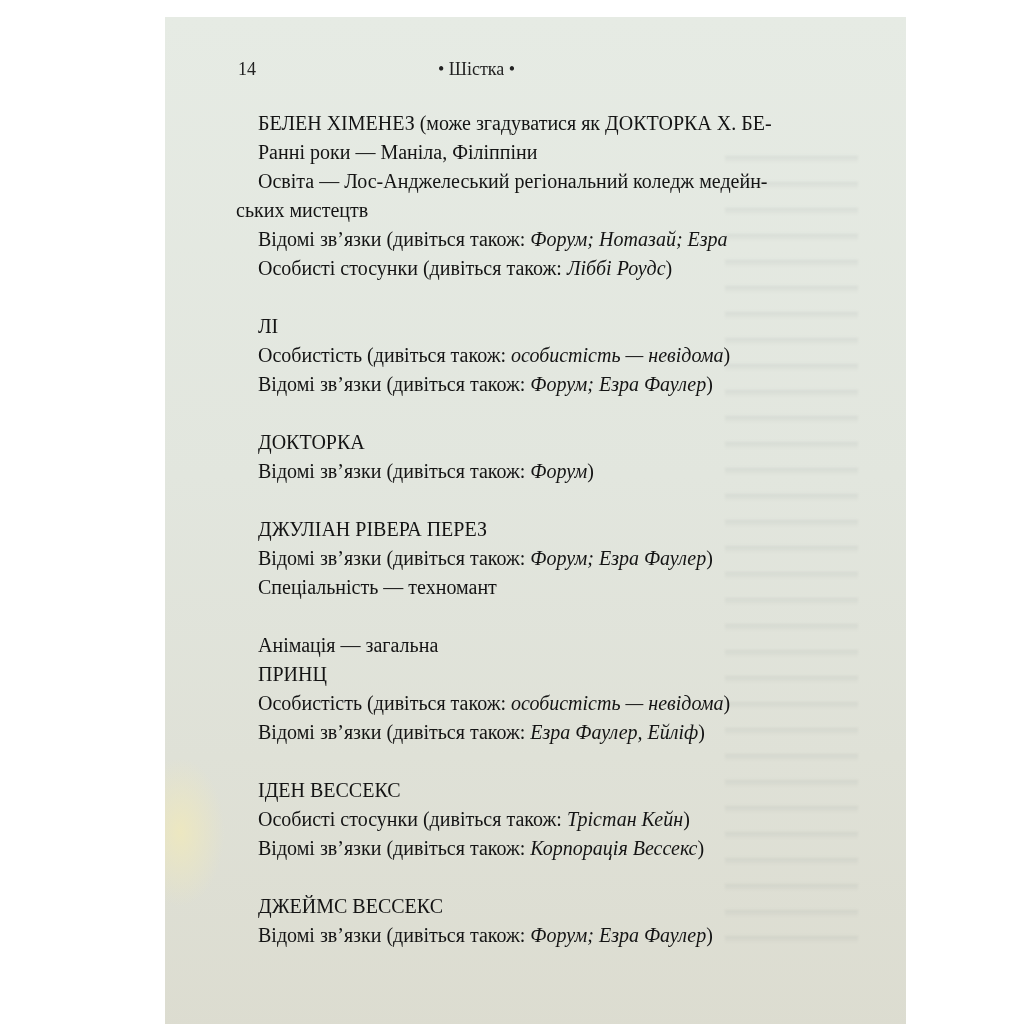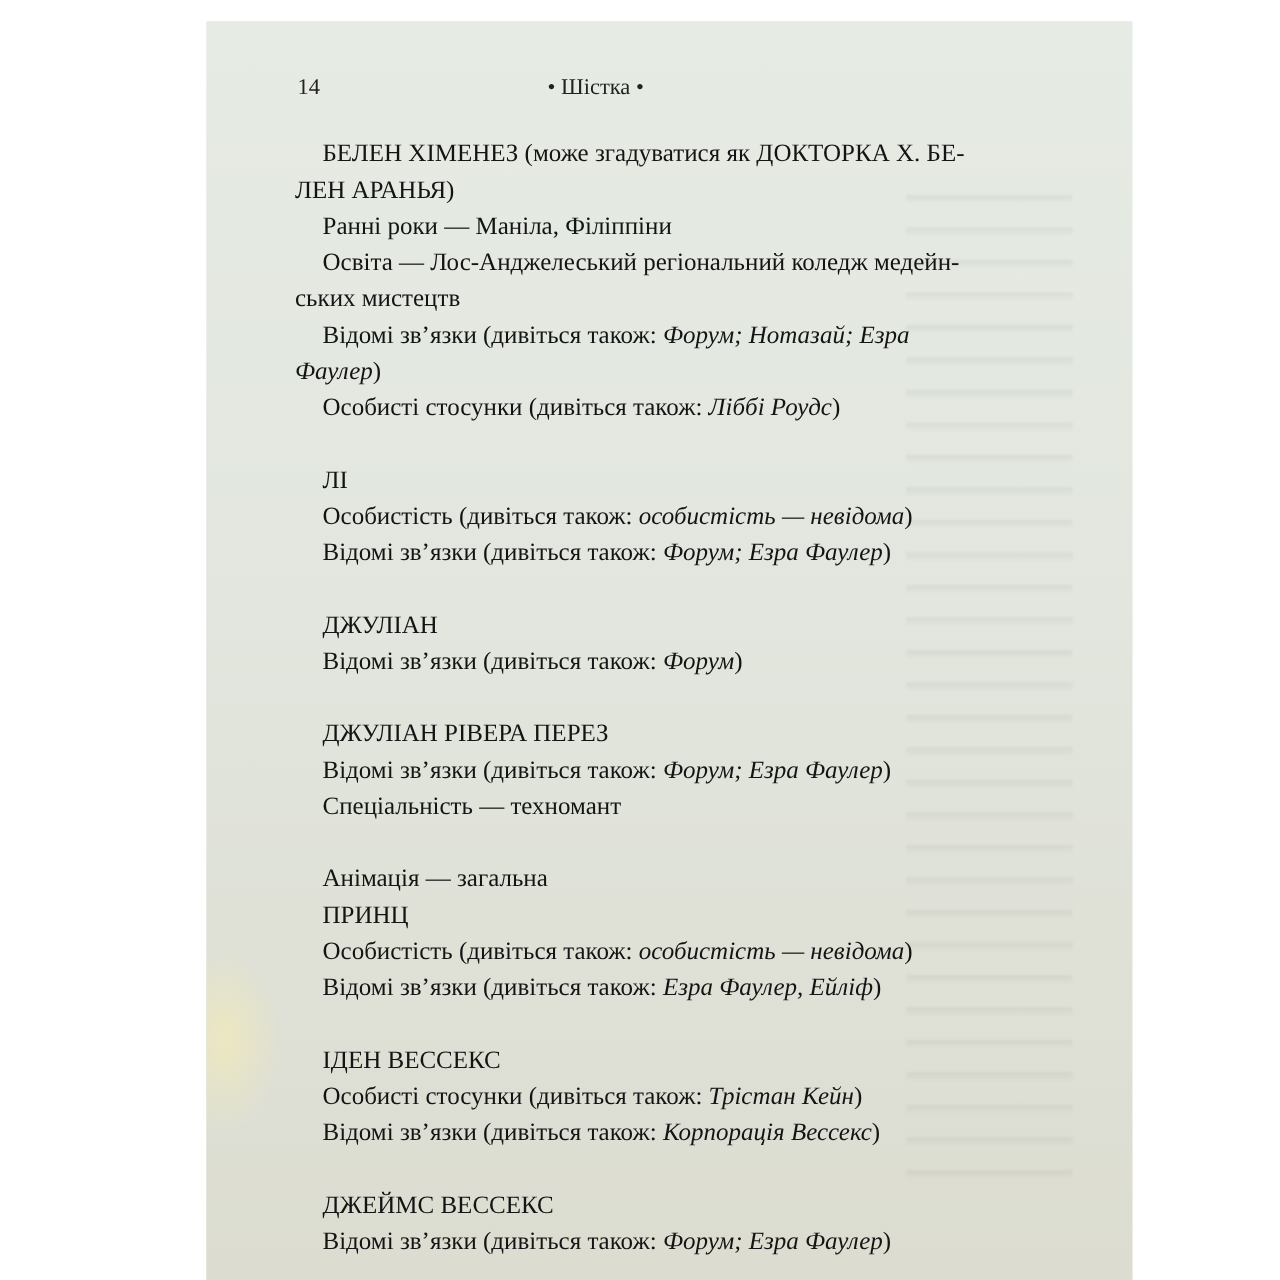--- a/index.html
+++ b/index.html
@@ -45,37 +45,35 @@
 
   <div class="header">
     <span class="page-num">14</span>
     <span class="running-title">• Шістка •</span>
   </div>
 
   <div class="content">
 
     <div class="entry">
       <span class="line">БЕЛЕН ХІМЕНЕЗ (може згадуватися як ДОКТОРКА Х. БЕ-</span>
-      <span class="line cont">ЛЕН АРАНЬЯ)</span>
       <span class="line">Ранні роки — Маніла, Філіппіни</span>
       <span class="line">Освіта — Лос-Анджелеський регіональний коледж медейн-</span>
       <span class="line cont">ських мистецтв</span>
       <span class="line"><span>Відомі зв’язки (дивіться також: </span><i>Форум; Нотазай; Езра</i></span>
-      <span class="line cont"><i>Фаулер</i><span>)</span></span>
       <span class="line"><span>Особисті стосунки (дивіться також: </span><i>Ліббі Роудс</i><span>)</span></span>
     </div>
 
     <div class="entry">
       <span class="line">ЛІ</span>
       <span class="line"><span>Особистість (дивіться також: </span><i>особистість — невідома</i><span>)</span></span>
       <span class="line"><span>Відомі зв’язки (дивіться також: </span><i>Форум; Езра Фаулер</i><span>)</span></span>
     </div>
 
     <div class="entry">
-      <span class="line">ДЖУЛІАН</span>
+      <span class="line">ДОКТОРКА</span>
       <span class="line"><span>Відомі зв’язки (дивіться також: </span><i>Форум</i><span>)</span></span>
     </div>
 
     <div class="entry">
       <span class="line">ДЖУЛІАН РІВЕРА ПЕРЕЗ</span>
       <span class="line"><span>Відомі зв’язки (дивіться також: </span><i>Форум; Езра Фаулер</i><span>)</span></span>
       <span class="line">Спеціальність — техномант</span>
     </div>
 
     <div class="entry">

